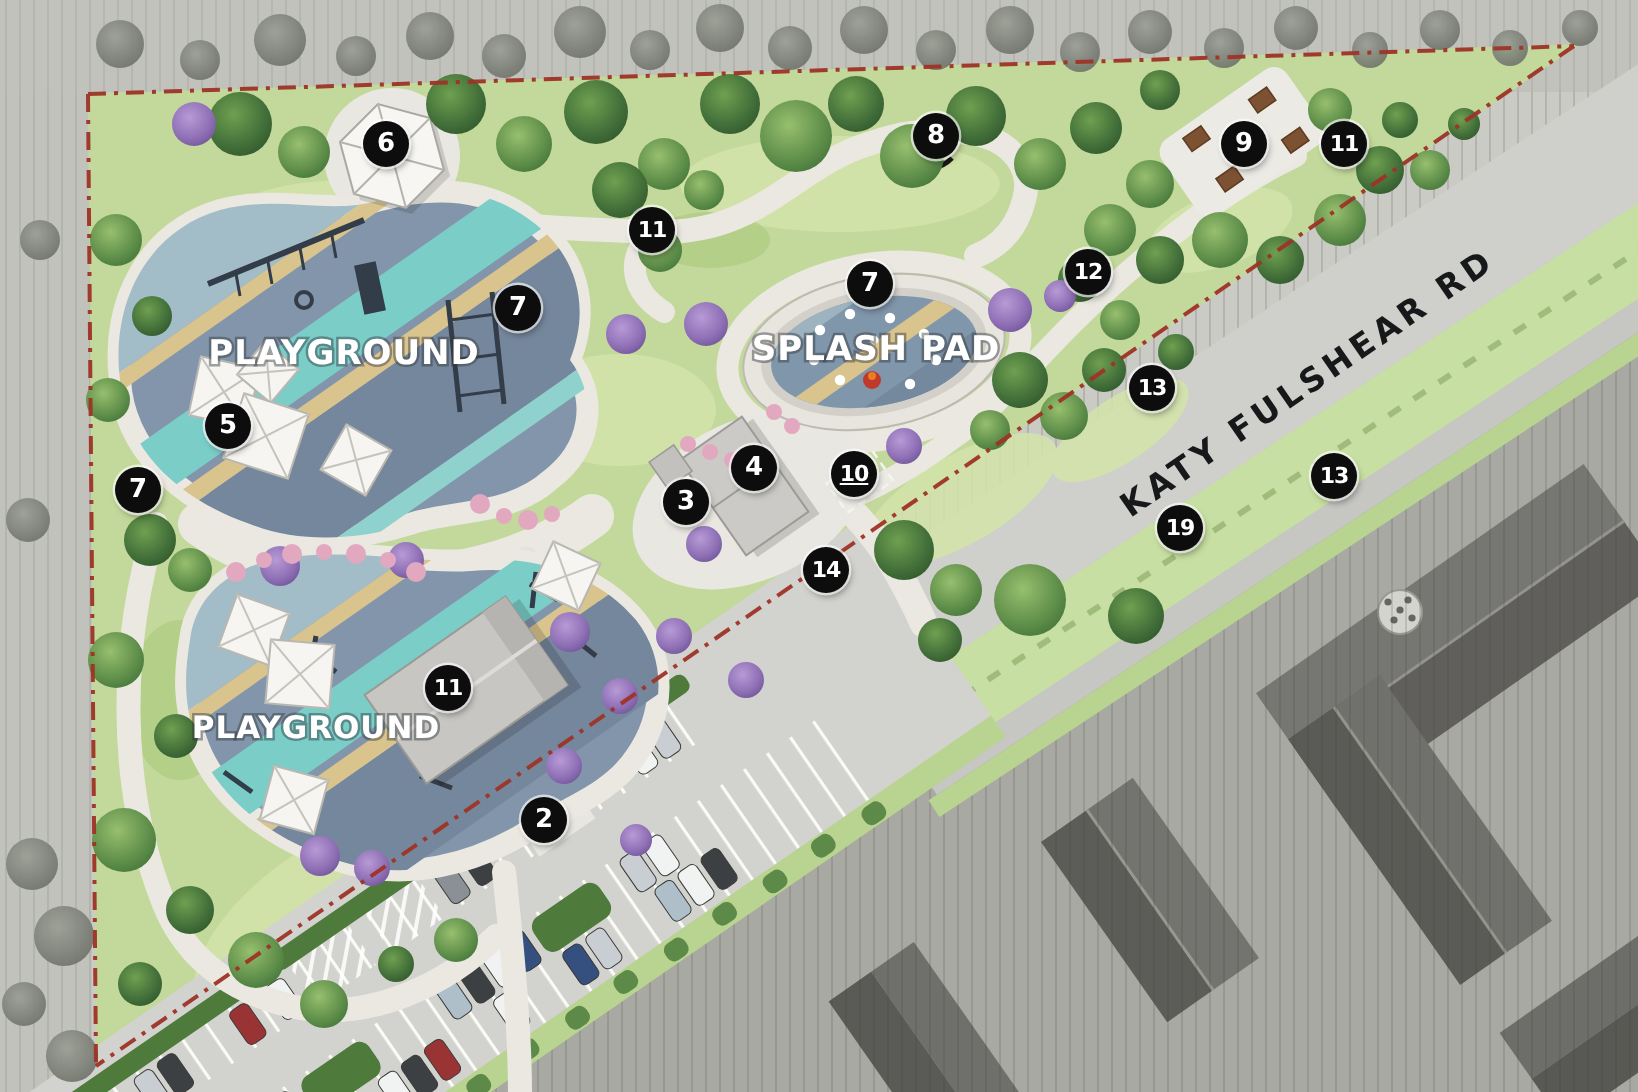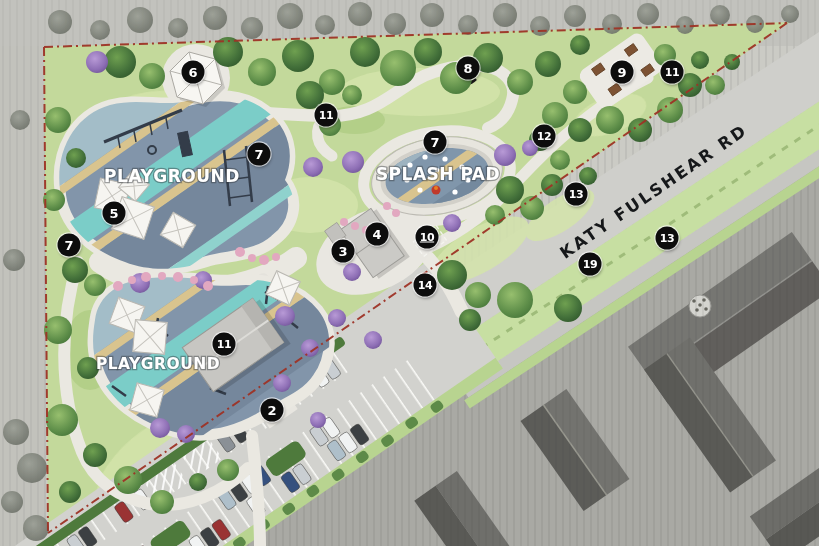--- a/index.html
+++ b/index.html
@@ -498,17 +498,17 @@
       <div class="marker" style="left: 622px; top: 72px; background: rgb(13, 13, 13); color: rgb(255, 255, 255);">9</div>
       <div class="marker len2" style="left: 672px; top: 72px; background: rgb(13, 13, 13); color: rgb(255, 255, 255);">11</div>
       <div class="marker" style="left: 435px; top: 142px; background: rgb(13, 13, 13); color: rgb(255, 255, 255);">7</div>
       <div class="marker len2" style="left: 514px; top: 136px; background: rgb(13, 13, 13); color: rgb(255, 255, 255); margin-left: 30px;">12</div>
       <div class="marker len2" style="left: 576px; top: 194px; background: rgb(13, 13, 13); color: rgb(255, 255, 255);">13</div>
       <div class="marker len2" style="left: 667px; top: 238px; background: rgb(13, 13, 13); color: rgb(255, 255, 255);">13</div>
       <div class="marker len2" style="left: 427px; top: 237px; background: rgb(13, 13, 13); color: rgb(255, 255, 255); text-decoration: underline;">10</div>
       <div class="marker len2" style="left: 590px; top: 264px; background: rgb(13, 13, 13); color: rgb(255, 255, 255);">19</div>
       <div class="marker" style="left: 343px; top: 251px; background: rgb(13, 13, 13); color: rgb(255, 255, 255);">3</div>
       <div class="marker" style="left: 377px; top: 234px; background: rgb(13, 13, 13); color: rgb(255, 255, 255);">4</div>
-      <div class="marker len2" style="left: 413px; top: 285px; background: rgb(13, 13, 13); color: rgb(255, 255, 255); margin-left: 12px;">14</div>
+      <div class="marker len2" style="left: 413px; top: 285px; background: rgb(13, 13, 13); color: rgb(255, 255, 255);">14</div>
       <div class="marker len2" style="left: 224px; top: 344px; background: rgb(13, 13, 13); color: rgb(255, 255, 255);">11</div>
       <div class="marker" style="left: 272px; top: 410px; background: rgb(13, 13, 13); color: rgb(255, 255, 255);">2</div>
     </div>
 </div>
 
 </body></html>

